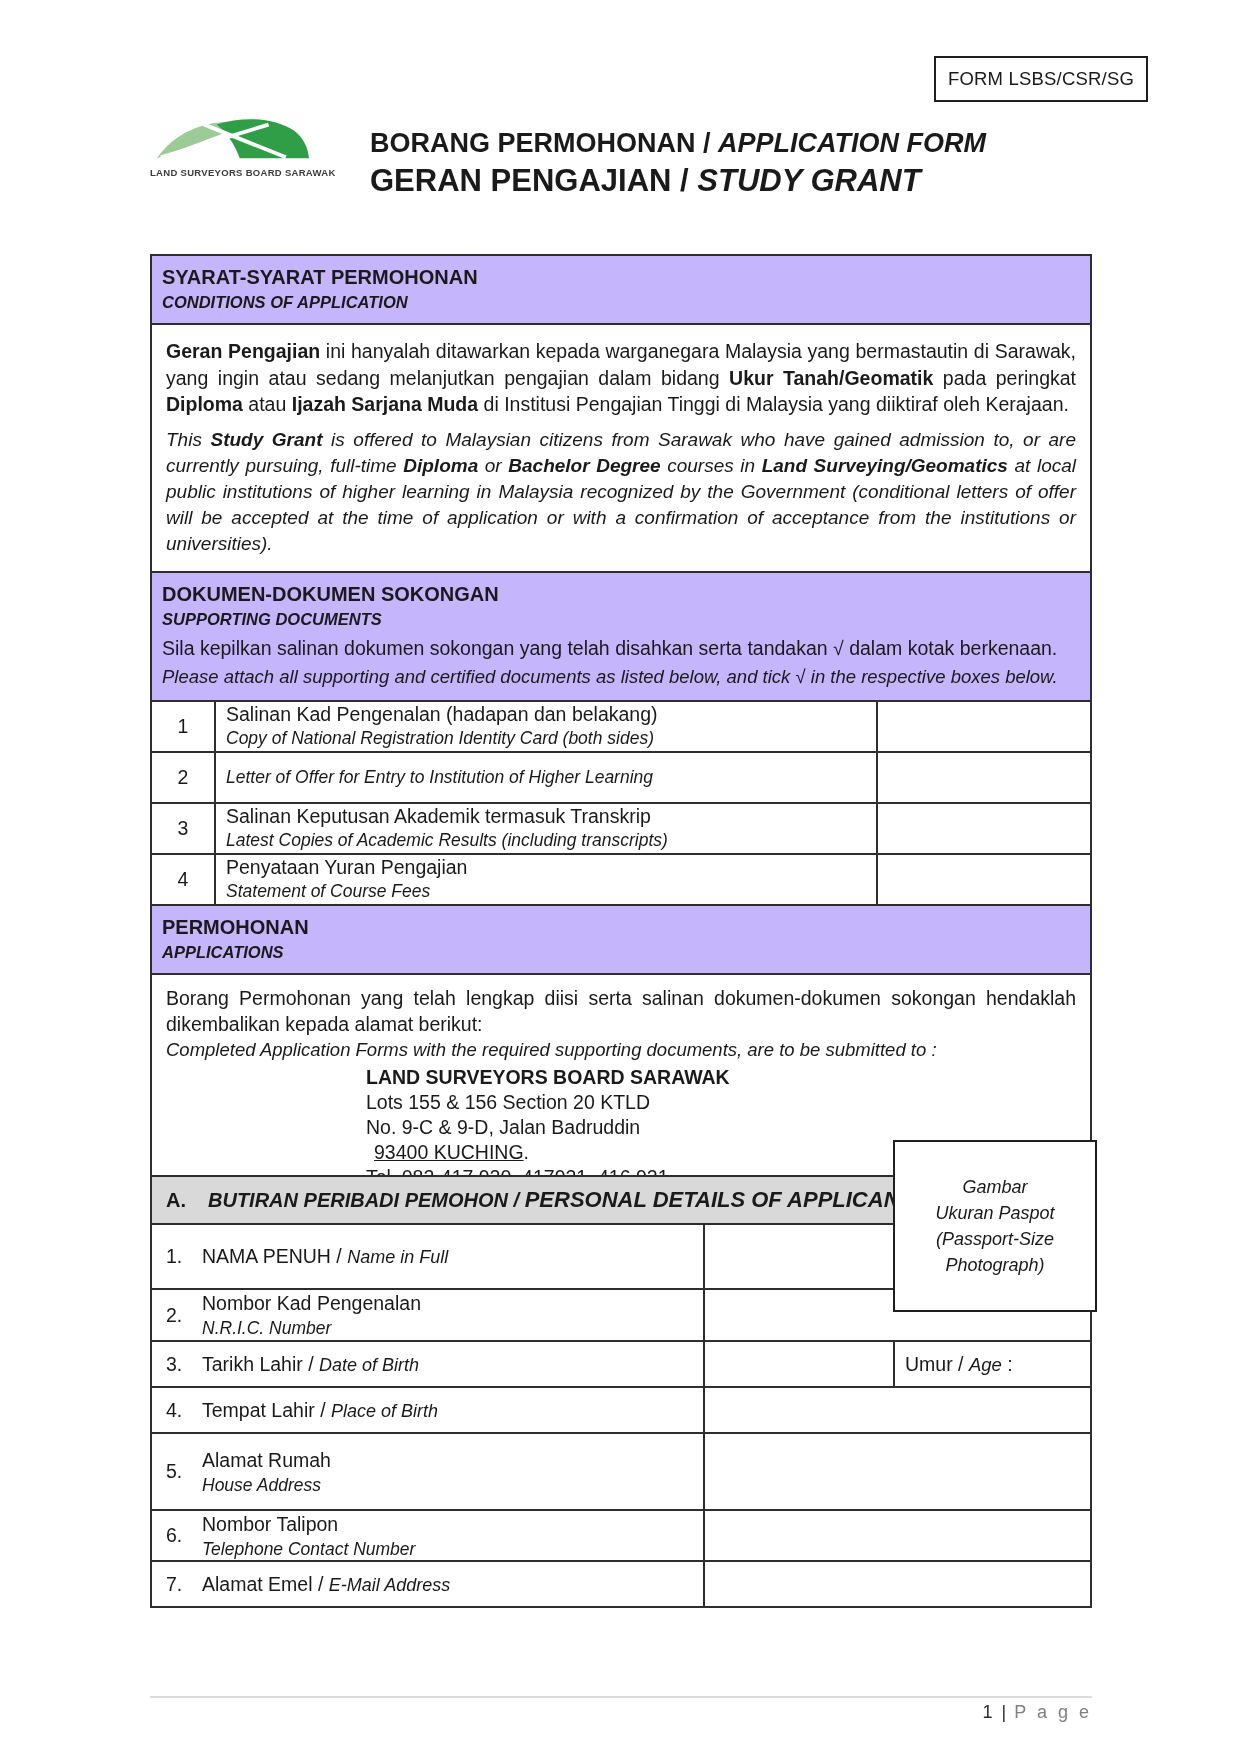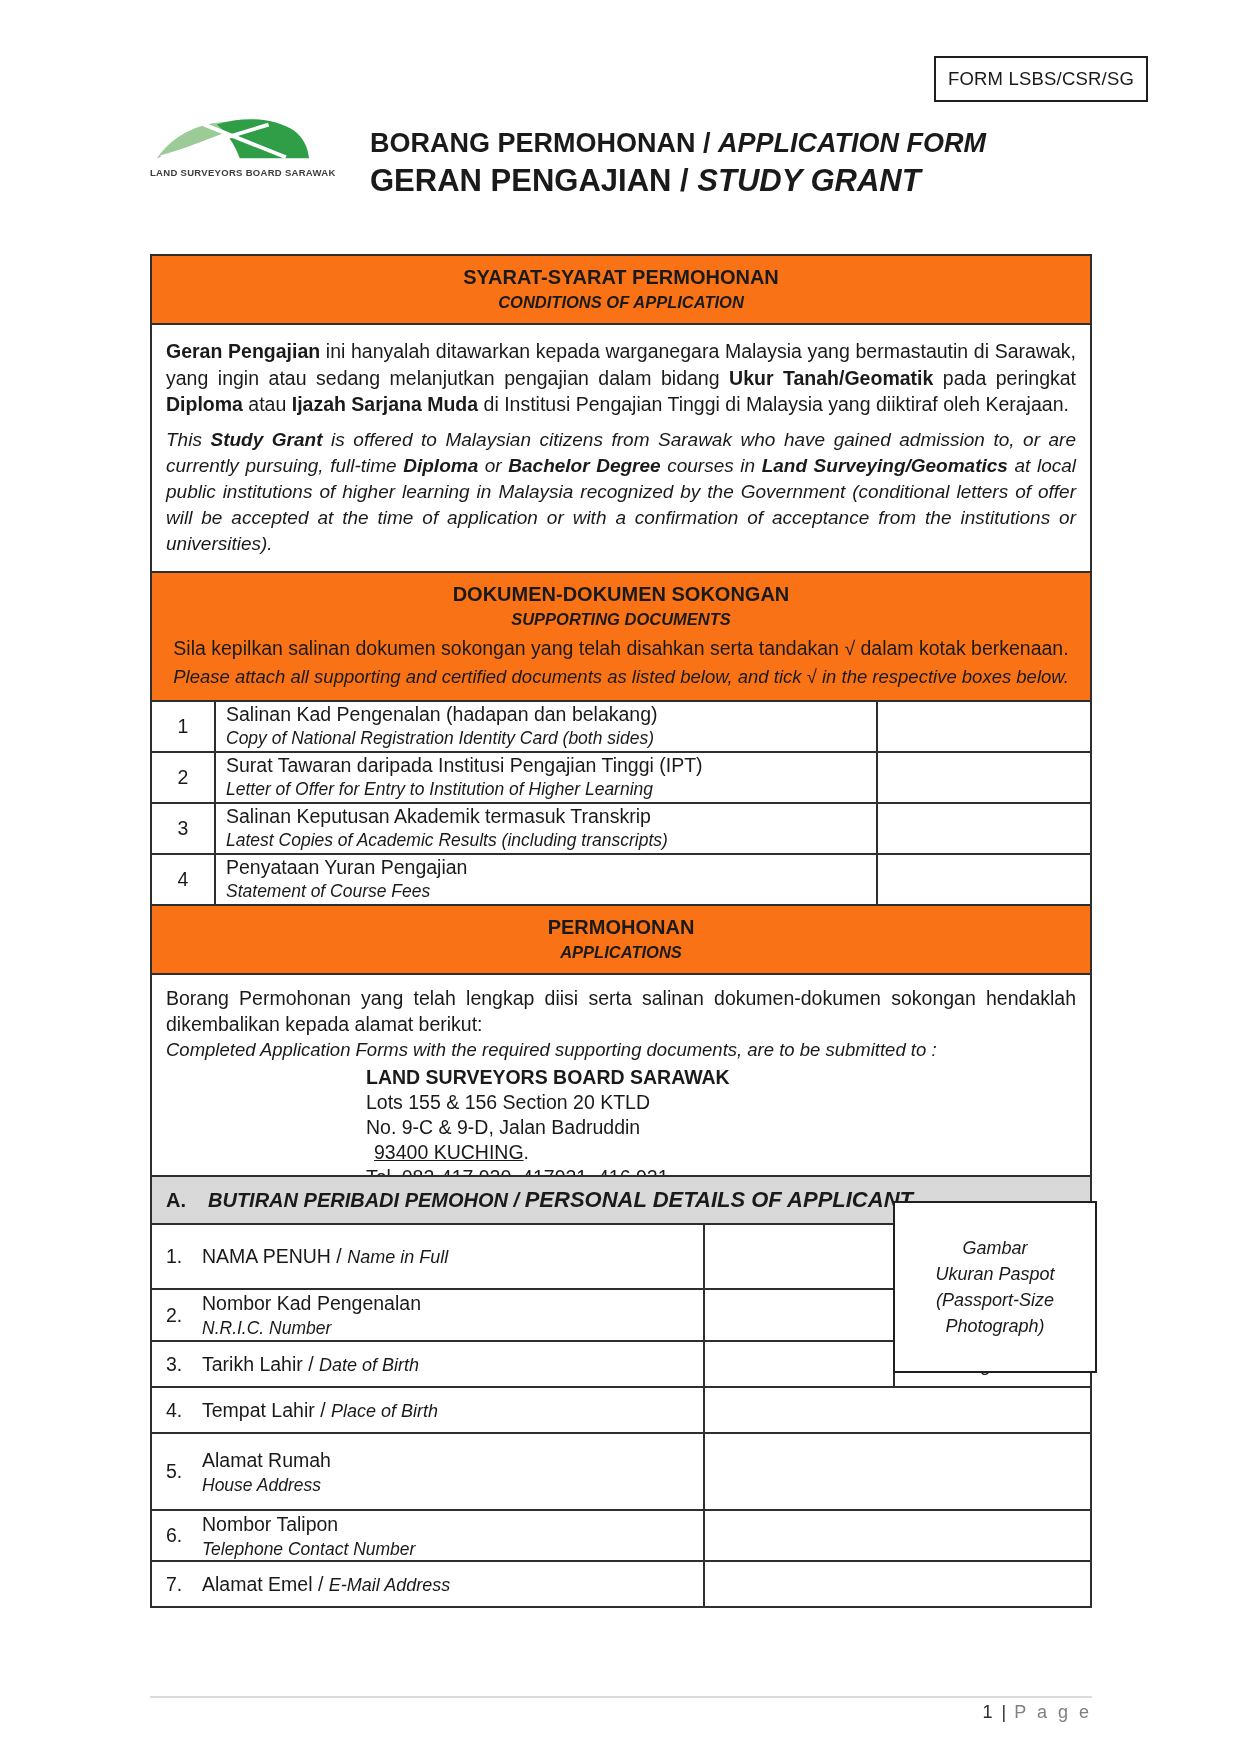--- a/index.html
+++ b/index.html
@@ -26,21 +26,21 @@
   .title-line2{font-size:31px;font-weight:bold;line-height:39px;}
   .t-it{font-style:italic;}
   .sep{white-space:pre;}
   
   .main-table{
     position:absolute;left:150px;top:254px;width:942px;
     border:2px solid #2e2e2e;box-sizing:border-box;background:#fff;
   }
   .main-table > * + *{border-top:2px solid #2e2e2e;}
   .band{
-    background:#f97316;text-align:center;padding:8px 10px 9px 10px;
+    background:#c4b5fd;text-align:left;padding:8px 10px 9px 10px;
   }
   .band-title{font-size:20px;font-weight:bold;line-height:27px;}
   .band-sub{font-size:16.5px;font-weight:bold;font-style:italic;line-height:23px;}
   .band-instr-my{font-size:19.5px;line-height:30px;margin-top:2px;}
   .band-instr-en{font-size:18.5px;font-style:italic;line-height:28px;}
   .cond-body{padding:13px 14px 14px 14px;}
   .para{margin:0;}
   .just{text-align:justify;}
   .my-para{font-size:19.5px;line-height:26.5px;margin-bottom:9px;}
   .en-para{font-size:19px;line-height:26px;font-style:italic;}
@@ -89,21 +89,21 @@
   .lbl-inline .en-i{font-size:18px;font-style:italic;}
   .a-input{flex:1 1 auto;background:#fff;}
   .a-age{
     width:197px;flex:0 0 197px;border-left:2px solid #2e2e2e;box-sizing:border-box;
     display:flex;align-items:center;padding-left:10px;font-size:19.5px;
   }
   .age-en{font-style:italic;font-size:18.5px;}
   .age-colon{white-space:pre;}
   
   .photo-box{
-    position:absolute;left:893px;top:1201px;width:204px;height:172px;
+    position:absolute;left:893px;top:1140px;width:204px;height:172px;
     background:#ffffff;border:2px solid #1f1f1f;box-sizing:border-box;z-index:5;
     display:flex;flex-direction:column;align-items:center;justify-content:center;
     font-style:italic;font-size:18px;line-height:26px;text-align:center;
   }
   
   .footer-rule{position:absolute;left:150px;top:1696px;width:942px;height:2px;background:#dcdcdc;}
   .page-footer{position:absolute;right:149px;top:1702px;font-size:18px;}
   .pg-num{color:#2e2e2e;letter-spacing:1px;}
   .pg-sep{color:#2e2e2e;margin:0 8px;}
   .pg-label{color:#808080;letter-spacing:3px;white-space:pre;}
@@ -157,21 +157,20 @@
       <div class="cell-no">1</div>
       <div class="cell-text">
         <div class="doc-my">Salinan Kad Pengenalan (hadapan dan belakang)</div>
         <div class="doc-en">Copy of National Registration Identity Card (both sides)</div>
       </div>
       <div class="cell-tick"></div>
     </div>
     <div class="doc-row">
       <div class="cell-no">2</div>
       <div class="cell-text">
-        <div class="doc-my">Surat Tawaran daripada Institusi Pengajian Tinggi (IPT)</div>
         <div class="doc-en">Letter of Offer for Entry to Institution of Higher Learning</div>
       </div>
       <div class="cell-tick"></div>
     </div>
     <div class="doc-row">
       <div class="cell-no">3</div>
       <div class="cell-text">
         <div class="doc-my">Salinan Keputusan Akademik termasuk Transkrip</div>
         <div class="doc-en">Latest Copies of Academic Results (including transcripts)</div>
       </div>

